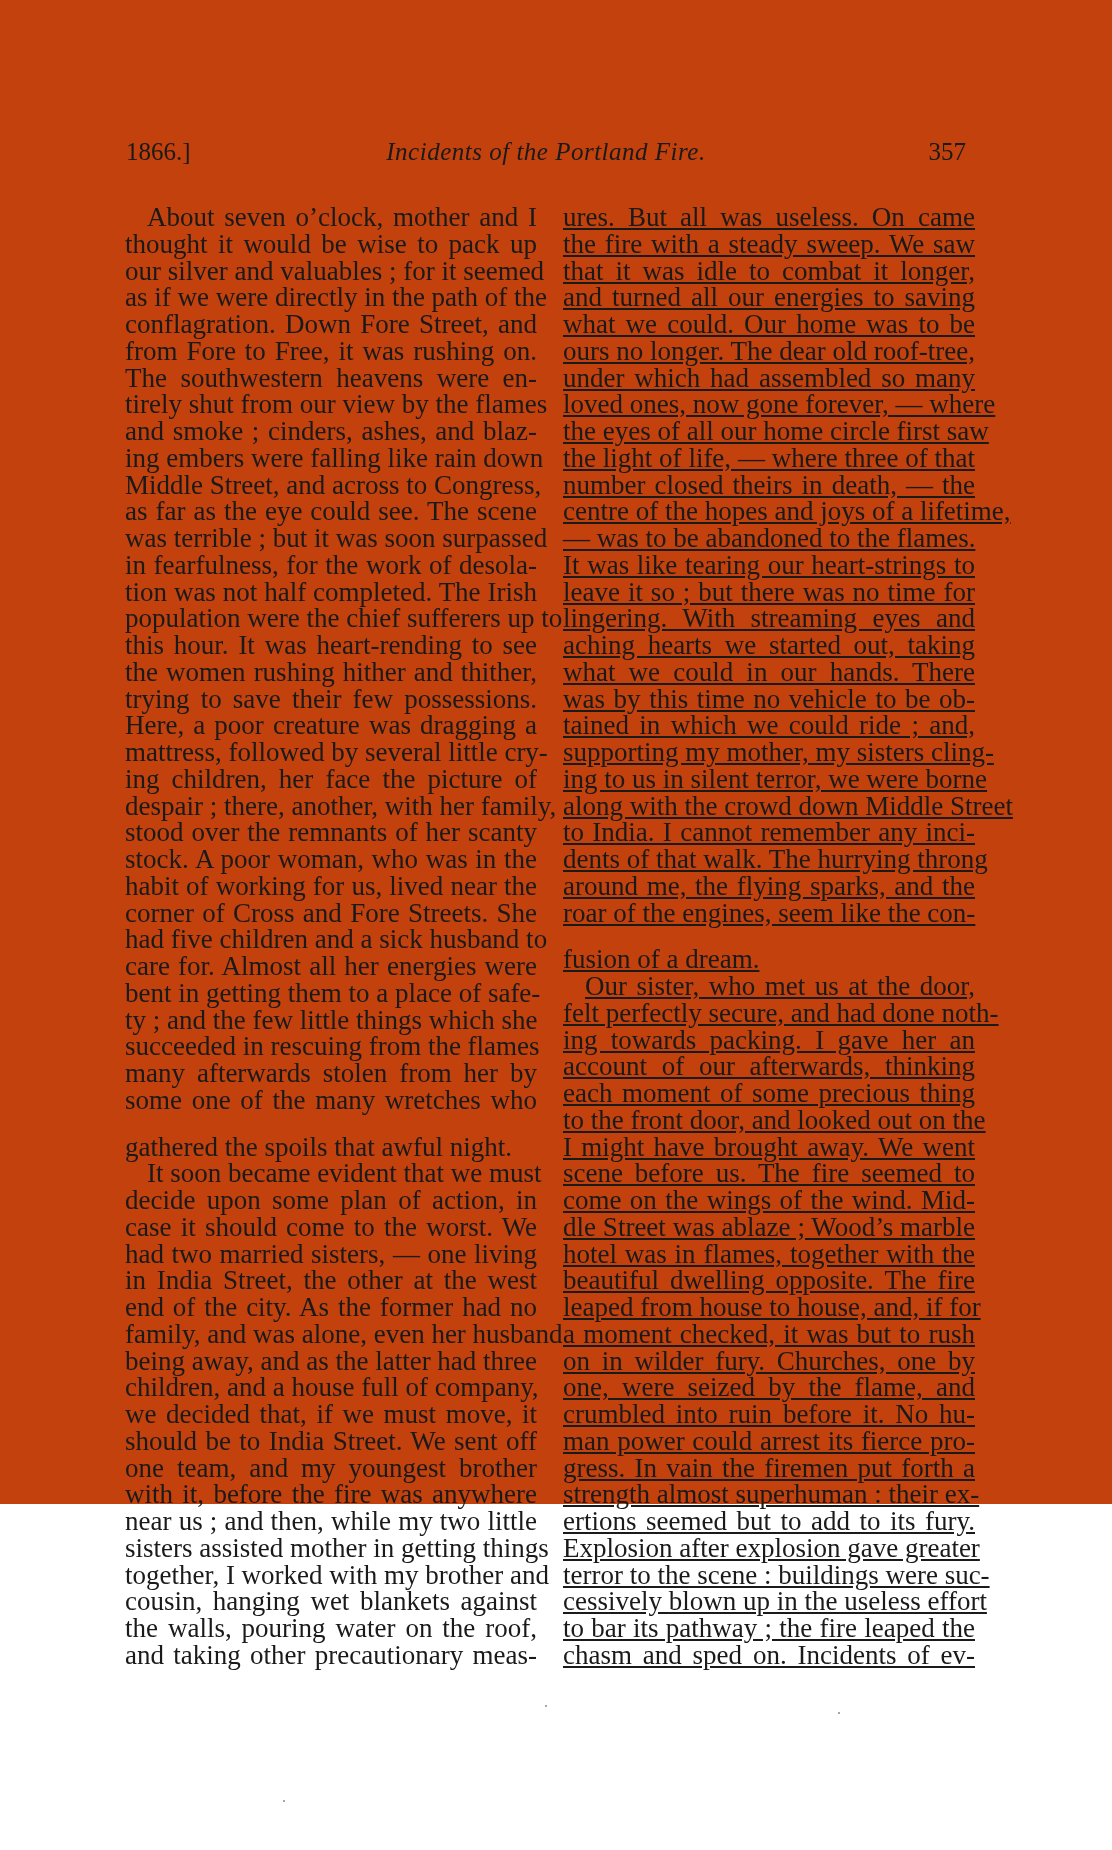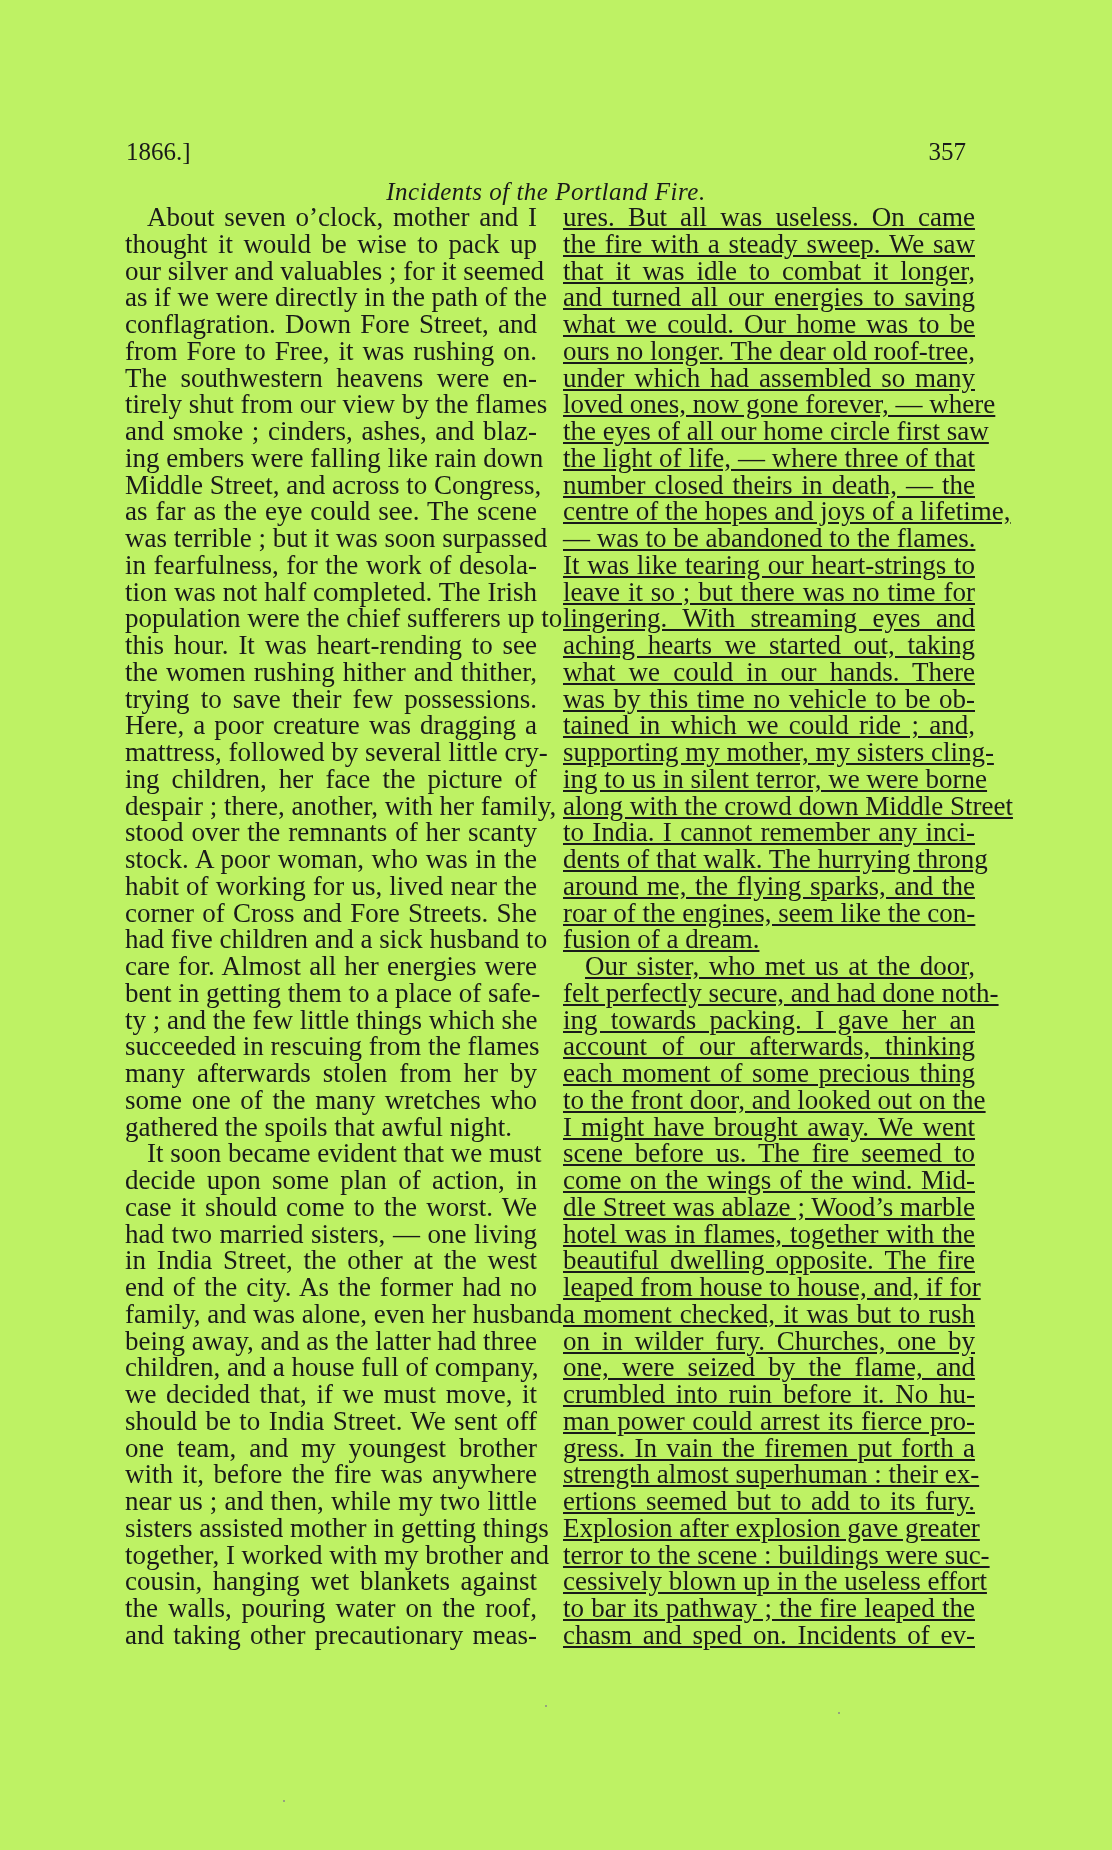--- a/index.html
+++ b/index.html
@@ -12,22 +12,22 @@
       height: 1850px;
       position: relative;
       overflow: hidden;
       font-family: "Liberation Serif", "DejaVu Serif", serif;
       color: #1a1a1a;
     }
     .page {
       position: absolute;
       left: 0; top: 0;
       width: 1112px;
-      height: 1850px;
-      background: #bef264;
+      height: 1504px;
+      background: #c2410c;
     }
     .running-head {
       position: absolute;
       top: 138px;
       left: 126px;
       width: 840px;
       height: 40px;
       font-size: 25px;
     }
     .rh-year {
@@ -36,21 +36,20 @@
       top: 0;
     }
     .rh-title {
       position: absolute;
       left: 0;
       right: 0;
       top: 0;
       text-align: center;
       font-style: italic;
       letter-spacing: 0.5px;
-      margin-top: 40px;
     }
     .rh-page {
       position: absolute;
       right: 0;
       top: 0;
     }
     .column {
       position: absolute;
       top: 204px;
       width: 412px;
@@ -61,20 +60,21 @@
     .col-right { left: 563px; text-decoration: underline; }
     .line {
       display: block;
       height: 26.75px;
       white-space: nowrap;
       text-align: justify;
       text-align-last: justify;
     }
     .line.last {
       text-align-last: left;
+      margin-top: 20px;
     }
     .line.indent {
       padding-left: 22px;
     }
     .speck {
       position: absolute;
       width: 2px;
       height: 2px;
       background: #888;
       border-radius: 50%;

